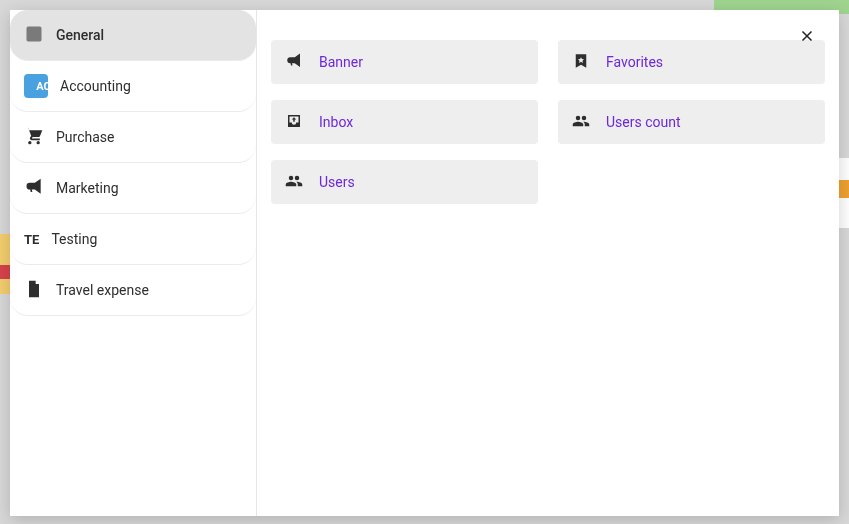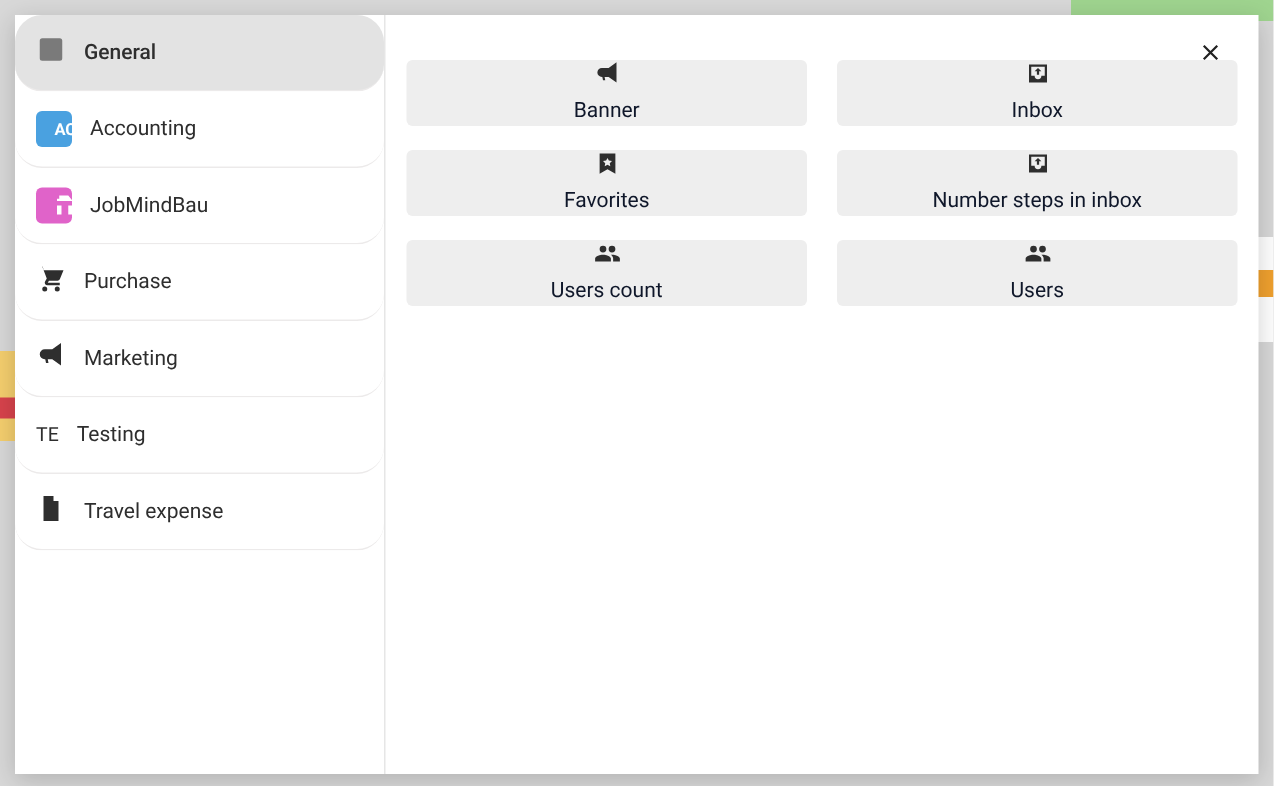--- a/index.html
+++ b/index.html
@@ -47,21 +47,21 @@
   .sidebar-item .icon-box {
     width: 24px; height: 24px; flex:0 0 24px;
     display:flex; align-items:center; justify-content:center;
     border-radius:4px;
     font-size:11px; font-weight:700; color:#fff;padding-left:15px;
   }
   .icon-general { color:#7a7a7a; }
   .icon-ac { background:#4aa1e0; }
   .icon-dev { background:#4a90e2; }
   .icon-job { background:#e063c9; }
-  .icon-te { color:#2e2e2e; font-weight:400; font-size:13px; }
+  .icon-te { color:#2e2e2e; font-weight:700; font-size:13px; }
 
   .content {
     flex: 1;
     position: relative;
     padding: 30px 14px 14px 14px;
   }
   .close-btn {
     position: absolute;
     top: 14px; right: 18px;
     width: 28px; height: 28px;
@@ -75,25 +75,24 @@
     display: grid;
     grid-template-columns: 1fr 1fr;
     gap: 16px 20px;
   }
   .tile {
     background: #eeeeee;
     border-radius: 4px;
     height: 44px;
     display:flex; align-items:center;
     padding: 0 14px;
-    gap: 4px;
-    color:#0f172a;
+    gap: 16px;
+    color:#6d28d9;
     font-size:14px;
     cursor:pointer;
-    flex-direction:column;
   }
   .tile svg, .sidebar-item svg { flex:0 0 auto; }
   .ic18 { width:18px; height:18px; }
   .ic20 { width:20px; height:20px; }
 </style>
 </head>
 <body>
 
 <div class="backdrop-stripe stripe-e"></div>
 <div class="backdrop-stripe stripe-a"></div>
@@ -113,28 +112,20 @@
       </span>
       <span>General</span>
     </div>
 
     <div class="sidebar-item">
       <span class="icon-box icon-ac">AC</span>
       <span>Accounting</span>
     </div>
 
 
-    <div class="sidebar-item">
-      <span class="icon-box icon-job">
-        <svg class="ic18" viewBox="0 0 24 24" fill="#fff">
-            <path d="M4 20h4v-8H4v8zM6 3v3H4v2h14l-4-5H6zm8 9v8h4v-8h-4z"></path>
-          </svg>
-      </span>
-      <span>JobMindBau</span>
-    </div>
 
     <div class="sidebar-item">
       <span>
         <svg class="ic20" viewBox="0 0 24 24" fill="#2e2e2e">
             <path d="M7 18a2 2 0 1 0 0 4 2 2 0 0 0 0-4zm10 0a2 2 0 1 0 0 4 2 2 0 0 0 0-4zM3 2h2l3.6 9.6-1.35 2.44A2 2 0 0 0 9 17h10v-2H9.42l.93-1.68h6.9a2 2 0 0 0 1.8-1.1L22 5H6.2L5.27 2H3z"></path>
           </svg>
       </span>
       <span>Purchase</span>
     </div>
 
@@ -180,43 +171,35 @@
           <svg class="ic18" viewBox="0 0 24 24" fill="#2e2e2e">
               <path d="M20 4v16l-7-5H7a4 4 0 0 1 0-8h6l7-5v2zM7 13h2l1 5H8l-1-5z"></path>
             </svg>
         </span>
         <span>Banner</span>
       </div>
 
       <div class="tile">
         <span>
           <svg class="ic18" viewBox="0 0 24 24" fill="#2e2e2e">
+              <path d="M5 3h14v18l-7-4-7 4V3zm7 4-1.2 2.4L8 9.8l2 1.9-.5 2.8L12 13l2.5 1.5-.5-2.8 2-1.9-2.8-.4L12 7z"></path>
+            </svg>
+        </span>
+        <span>Favorites</span>
+      </div>
+
+      <div class="tile">
+        <span>
+          <svg class="ic18" viewBox="0 0 24 24" fill="#2e2e2e">
               <path d="M4 4h16v16H4V4zm2 2v8h3a3 3 0 0 0 6 0h3V6H6zm6 1 3 3h-2v3h-2v-3H9l3-3z" fill-rule="evenodd"></path>
             </svg>
         </span>
         <span>Inbox</span>
       </div>
 
-      <div class="tile">
-        <span>
-          <svg class="ic18" viewBox="0 0 24 24" fill="#2e2e2e">
-              <path d="M5 3h14v18l-7-4-7 4V3zm7 4-1.2 2.4L8 9.8l2 1.9-.5 2.8L12 13l2.5 1.5-.5-2.8 2-1.9-2.8-.4L12 7z"></path>
-            </svg>
-        </span>
-        <span>Favorites</span>
-      </div>
-
-      <div class="tile">
-        <span>
-          <svg class="ic18" viewBox="0 0 24 24" fill="#2e2e2e">
-              <path d="M4 4h16v16H4V4zm2 2v8h3a3 3 0 0 0 6 0h3V6H6zm6 1 3 3h-2v3h-2v-3H9l3-3z" fill-rule="evenodd"></path>
-            </svg>
-        </span>
-        <span>Number steps in inbox</span>
-      </div>
 
       <div class="tile">
         <span>
           <svg class="ic18" viewBox="0 0 24 24" fill="#2e2e2e">
               <path d="M16 11a3 3 0 1 0 0-6 3 3 0 0 0 0 6zm-8 0a3 3 0 1 0 0-6 3 3 0 0 0 0 6zm0 2c-2.3 0-7 1.2-7 3.5V19h14v-2.5C15 14.2 10.3 13 8 13zm8 0c-.3 0-.6 0-1 .05 1.2.87 2 2.02 2 3.45V19h6v-2.5c0-2.3-4.7-3.5-7-3.5z"></path>
             </svg>
         </span>
         <span>Users count</span>
       </div>
 

